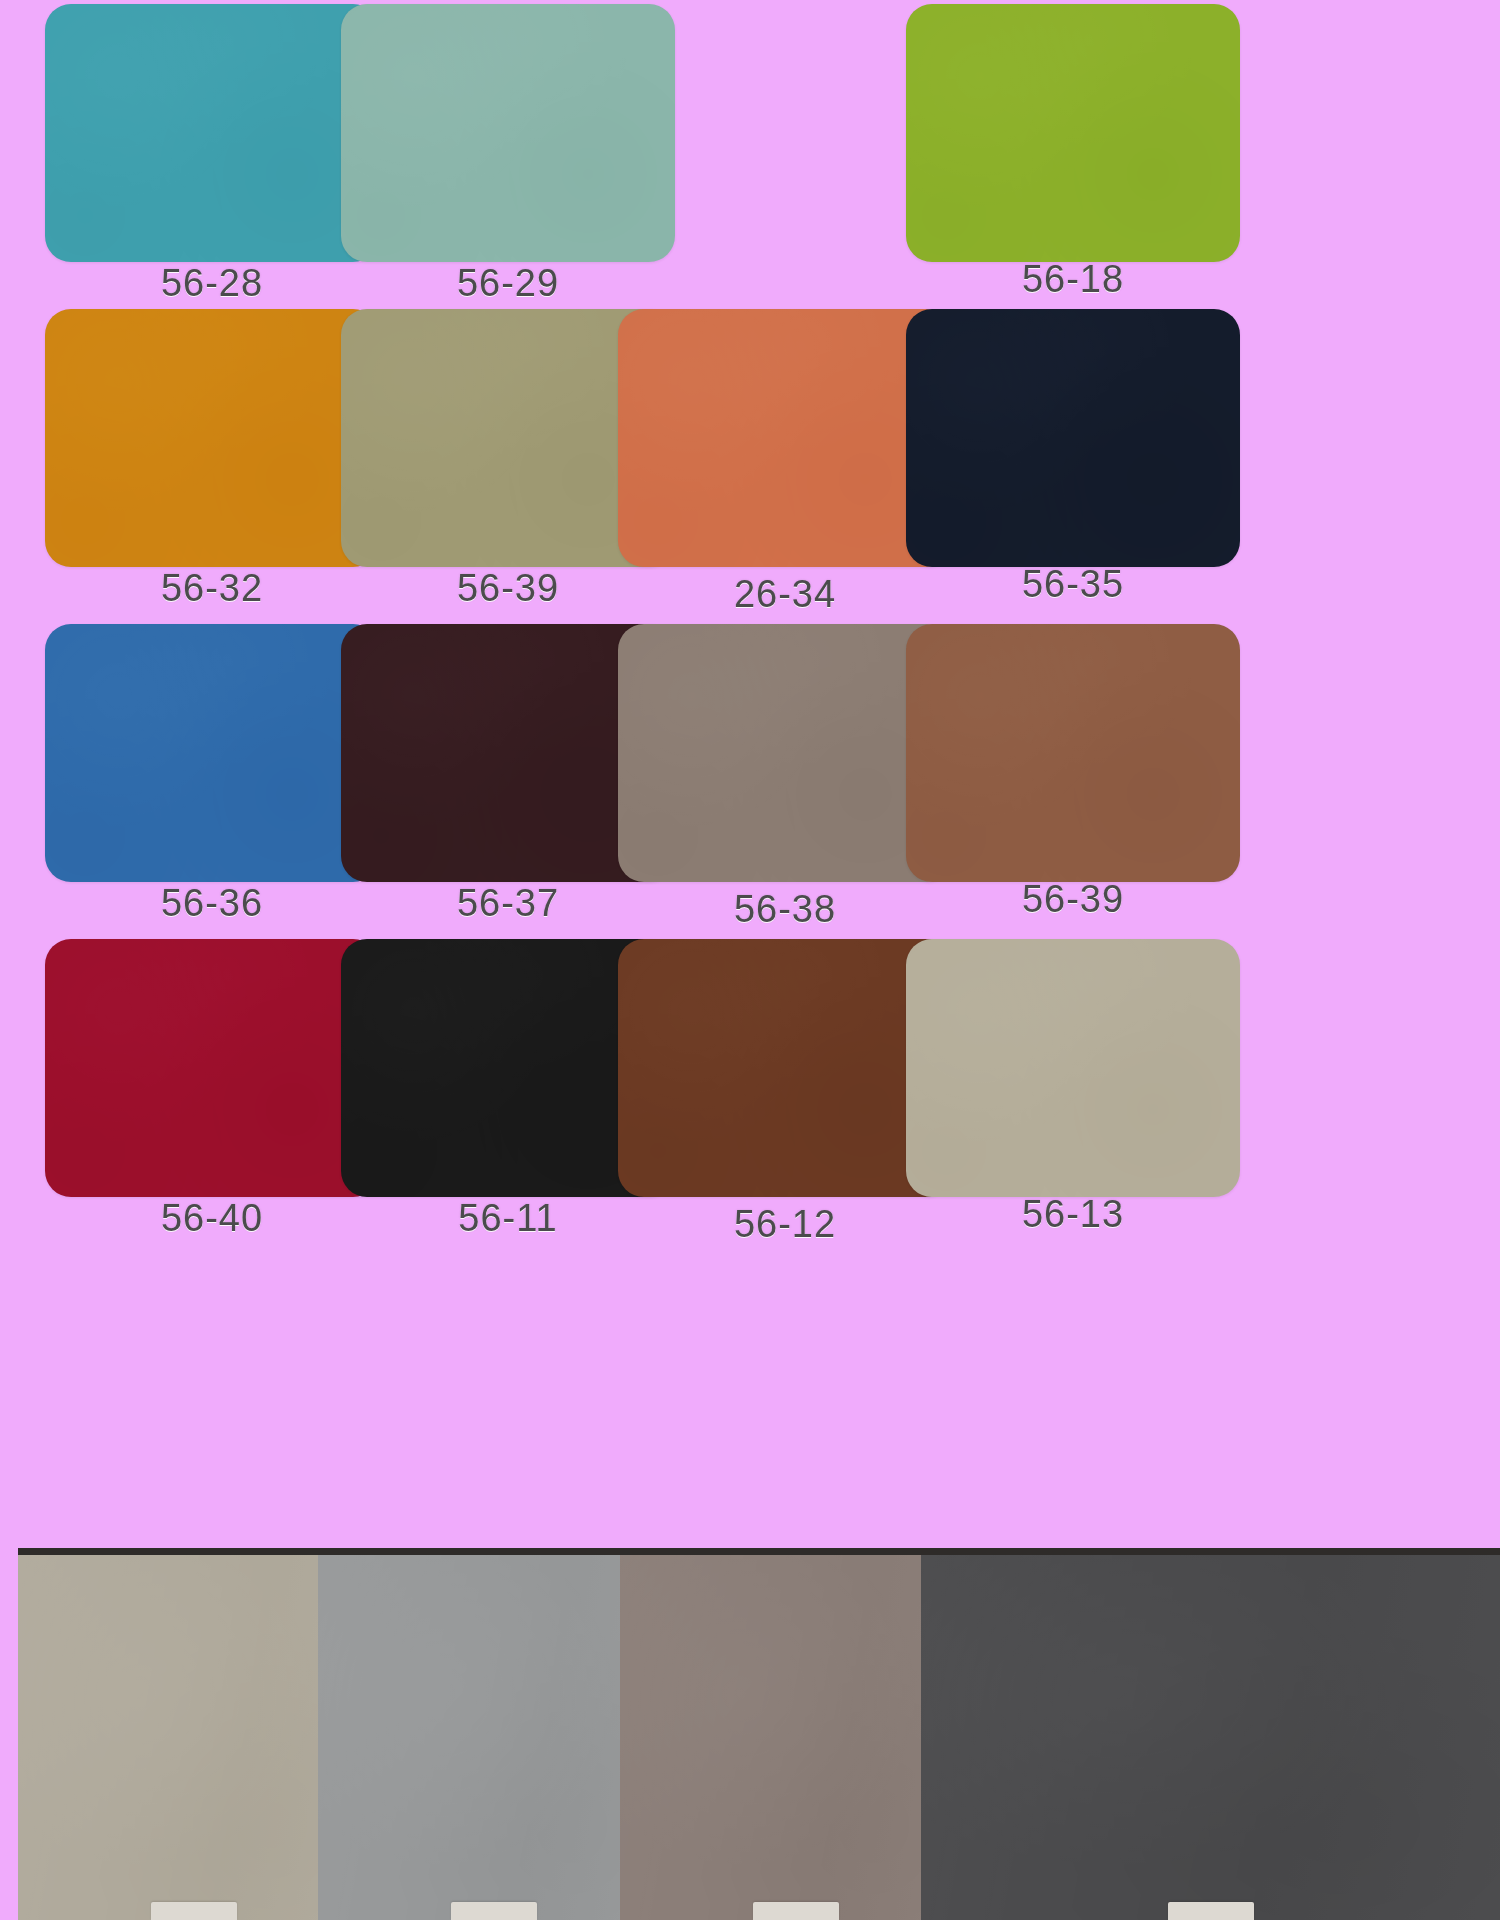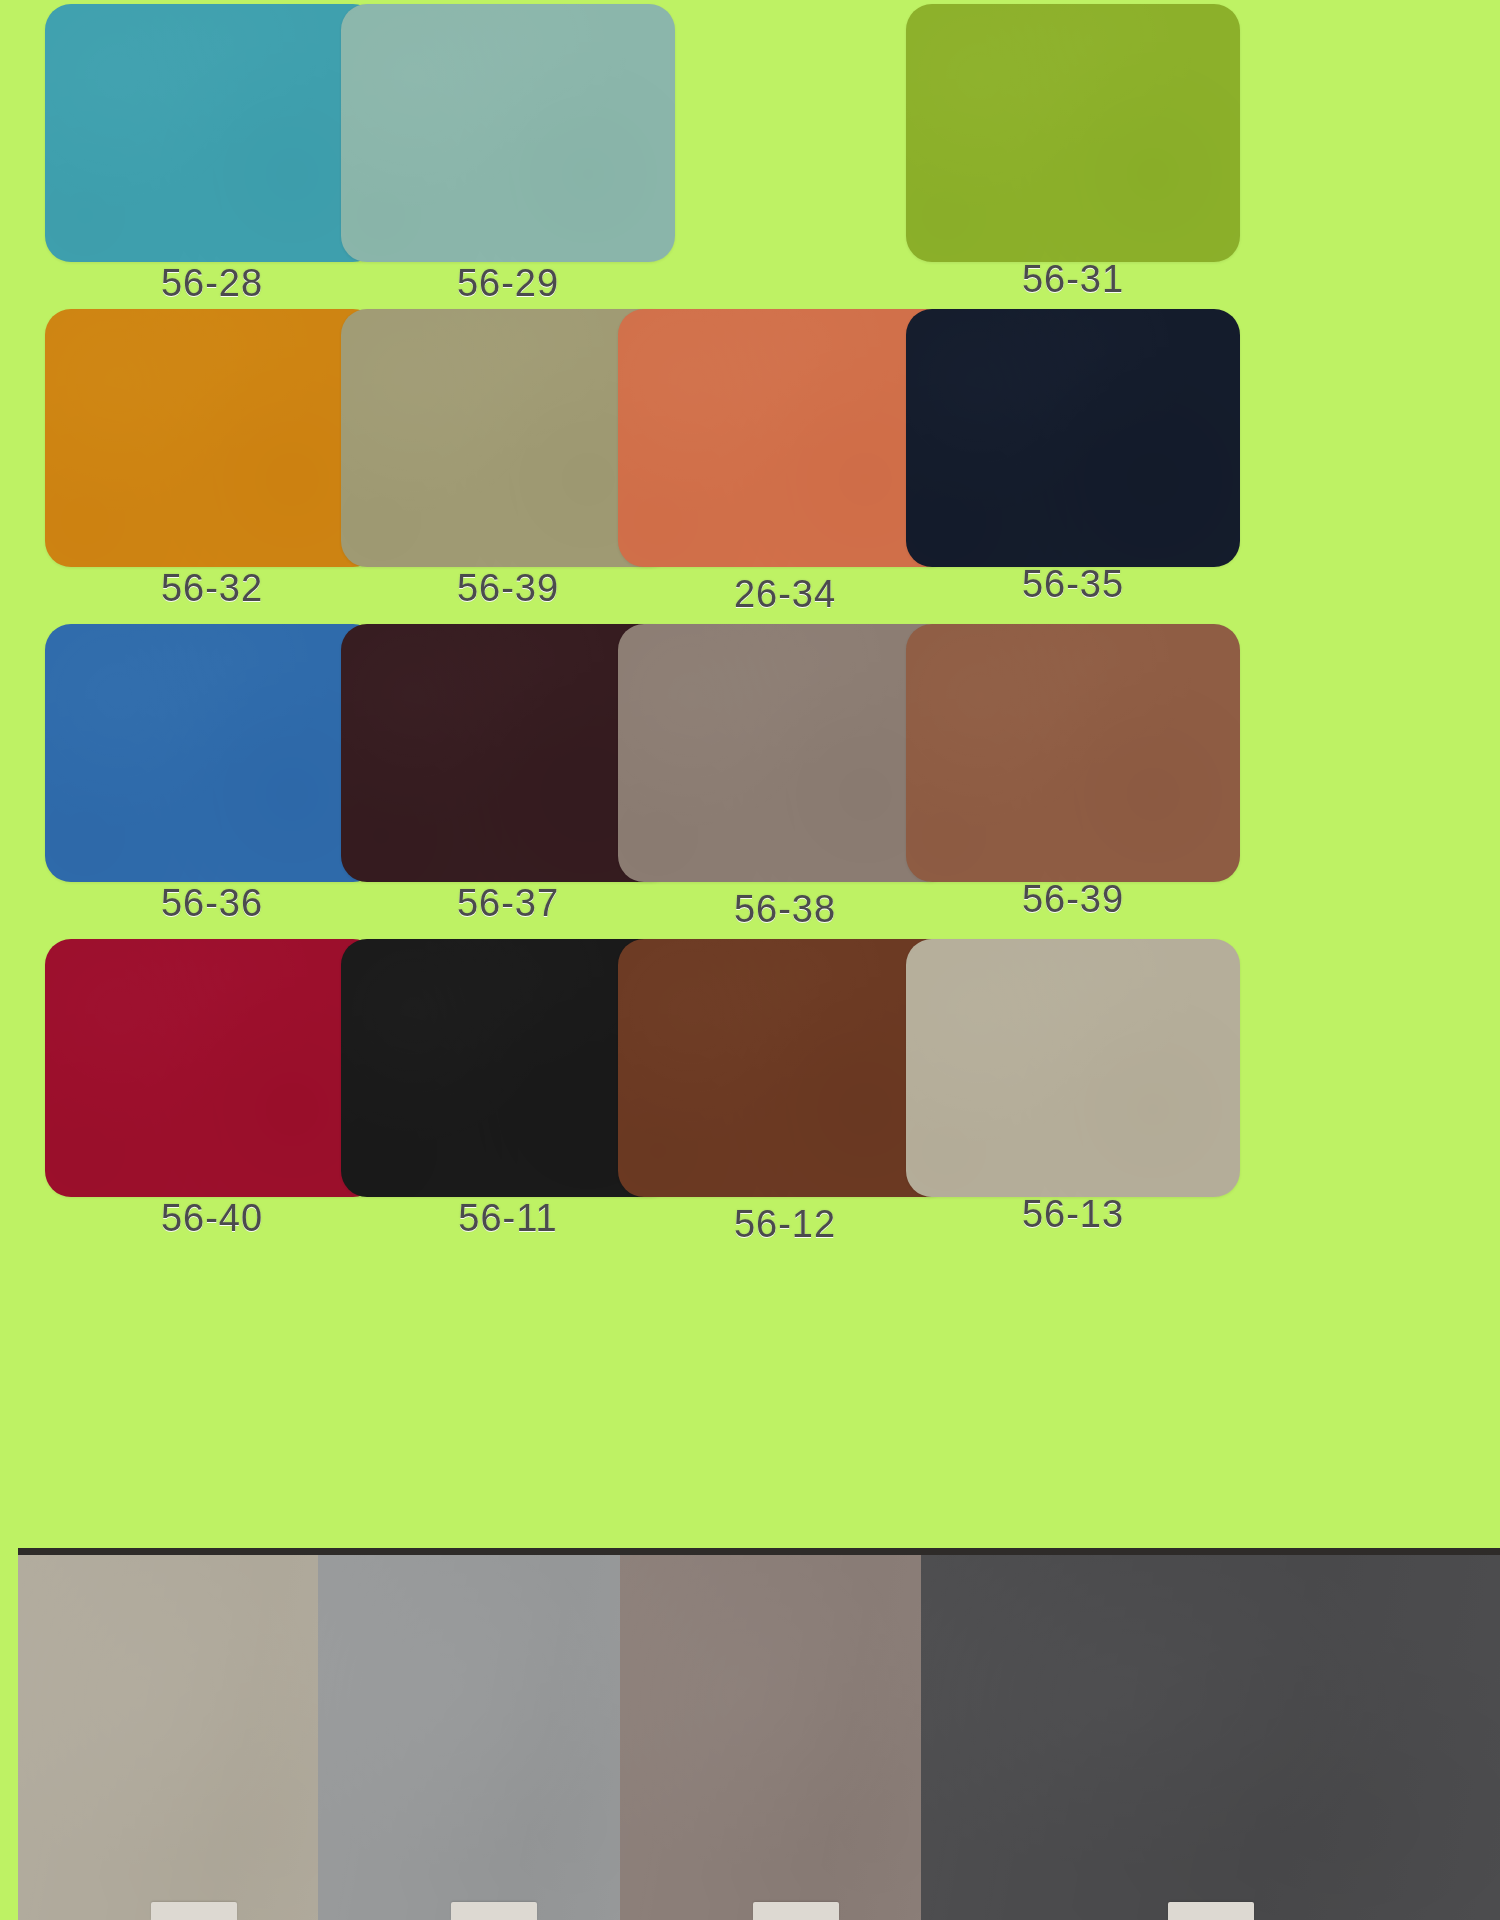--- a/index.html
+++ b/index.html
@@ -154,36 +154,36 @@
   }
 
   .p-0 { left: 18px; }
   .p-1 { left: 318px; }
   .p-2 { left: 620px; }
   .p-3 { left: 921px; width: 579px; }
 </style>
 </head>
 <body>
 
-<div id="chart-root" style="background: #bef264;">
+<div id="chart-root" style="background: #f0abfc;">
 
   <div class="swatch-grid">
 
     <div class="swatch-row-abs row-0">
       <div class="swatch-cell col-0">
         <div class="swatch-chip" style="background-color: rgb(63, 160, 174);"></div>
         <div class="swatch-label cap-lift-0">56-28</div>
       </div>
       <div class="swatch-cell col-1">
         <div class="swatch-chip" style="background-color: rgb(139, 182, 171);"></div>
         <div class="swatch-label cap-lift-1">56-29</div>
       </div>
       <div class="swatch-cell col-3">
         <div class="swatch-chip" style="background-color: rgb(140, 176, 42);"></div>
-        <div class="swatch-label cap-lift-3">56-31</div>
+        <div class="swatch-label cap-lift-3">56-18</div>
       </div>
     </div>
 
     <div class="swatch-row-abs row-1">
       <div class="swatch-cell col-0">
         <div class="swatch-chip" style="background-color: rgb(206, 132, 18);"></div>
         <div class="swatch-label cap-lift-0">56-32</div>
       </div>
       <div class="swatch-cell col-1">
         <div class="swatch-chip" style="background-color: rgb(160, 155, 116);"></div>

